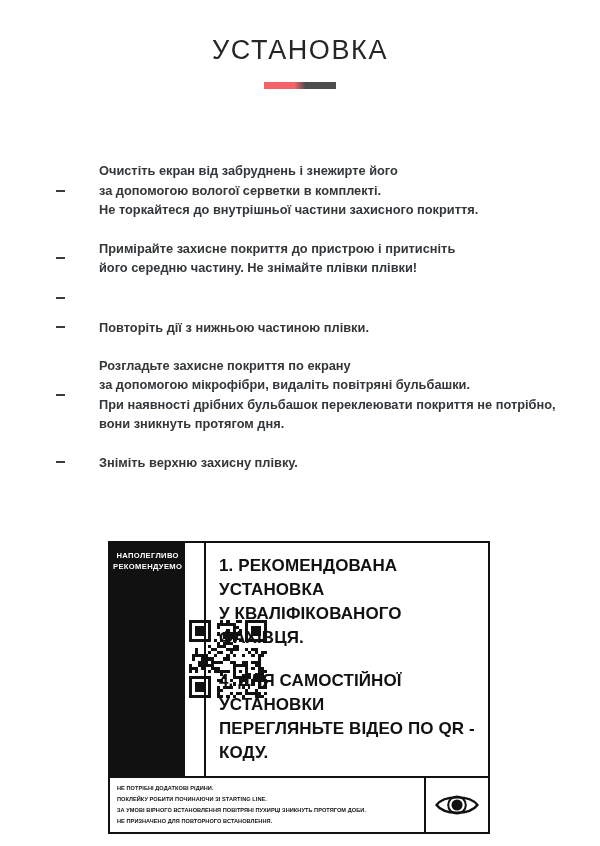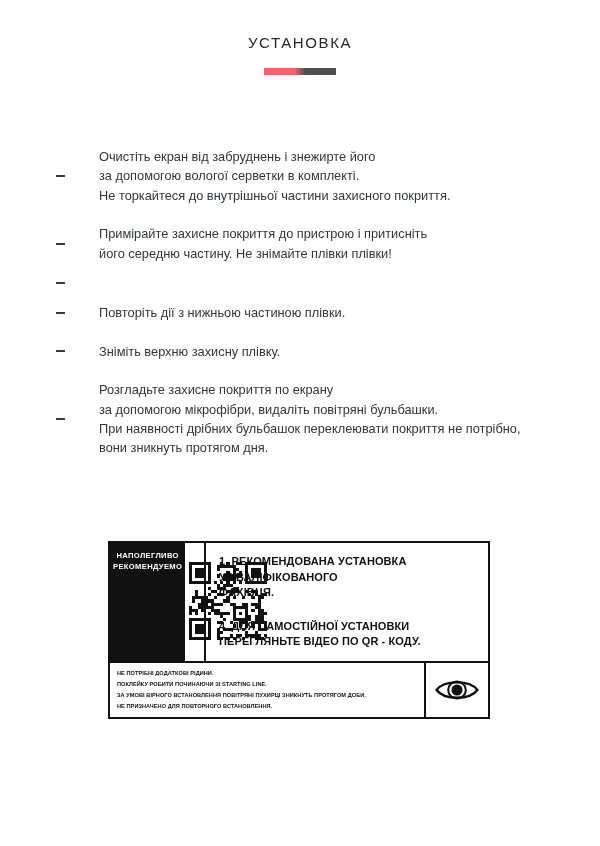--- a/index.html
+++ b/index.html
@@ -16,39 +16,40 @@
     color: #2b2b2b;
     overflow: hidden;
   }
 
   
   .page-header {
     padding-top: 34px;
     text-align: center;
   }
   .page-title {
-    font-size: 15px;
+    font-size: 27px;
     letter-spacing: 1.6px;
     font-weight: 400;
     color: #262626;
     margin: 0;
     line-height: 1.2;
   }
   .title-rule {
     width: 72px;
     height: 7px;
     margin: 16px auto 0 auto;
     background: linear-gradient(to right, #f4626a 0%, #f4626a 42%, #4e4e4e 58%, #4e4e4e 100%);
   }
 
   
   .instructions {
     margin-top: 72px;
     padding-left: 56px;
     padding-right: 20px;
+    font-weight: bold;
   }
   .instruction-item {
     display: flex;
     align-items: center;
     margin-bottom: 19px;
   }
   .bullet-dash {
     width: 16px;
     flex: 0 0 16px;
     font-size: 14px;
@@ -114,21 +115,21 @@
     width: 78px;
     height: 78px;
     display: block;
   }
   .card-right {
     flex: 1 1 auto;
     padding: 11px 12px 11px 13px;
     box-sizing: border-box;
   }
   .card-heading {
-    font-size: 11px;
+    font-size: 17px;
     font-weight: 700;
     color: #111111;
     line-height: 1.42;
     letter-spacing: 0.1px;
     white-space: pre-line;
     margin: 0;
   }
   .card-heading + .card-heading {
     margin-top: 18px;
   }
@@ -203,31 +204,31 @@
     <span class="bullet-dash">
         <i></i>
       </span>
     <div class="instruction-lines">Повторіть дії з нижньою частиною плівки.</div>
   </div>
 
   <div class="instruction-item">
     <span class="bullet-dash">
         <i></i>
       </span>
-    <div class="instruction-lines">Зніміть верхню захисну плівку.</div>
-  </div>
-
-  <div class="instruction-item">
-    <span class="bullet-dash">
-        <i></i>
-      </span>
     <div class="instruction-lines">Розгладьте захисне покриття по екрану
 за допомогою мікрофібри, видаліть повітряні бульбашки.
 При наявності дрібних бульбашок переклеювати покриття не потрібно,
 вони зникнуть протягом дня.</div>
+  </div>
+
+  <div class="instruction-item">
+    <span class="bullet-dash">
+        <i></i>
+      </span>
+    <div class="instruction-lines">Зніміть верхню захисну плівку.</div>
   </div>
 
 </section>
 
 <section class="label-card">
 
   <div class="card-top">
 
     <div class="card-left">
       <div class="recommend-badge">НАПОЛЕГЛИВО

